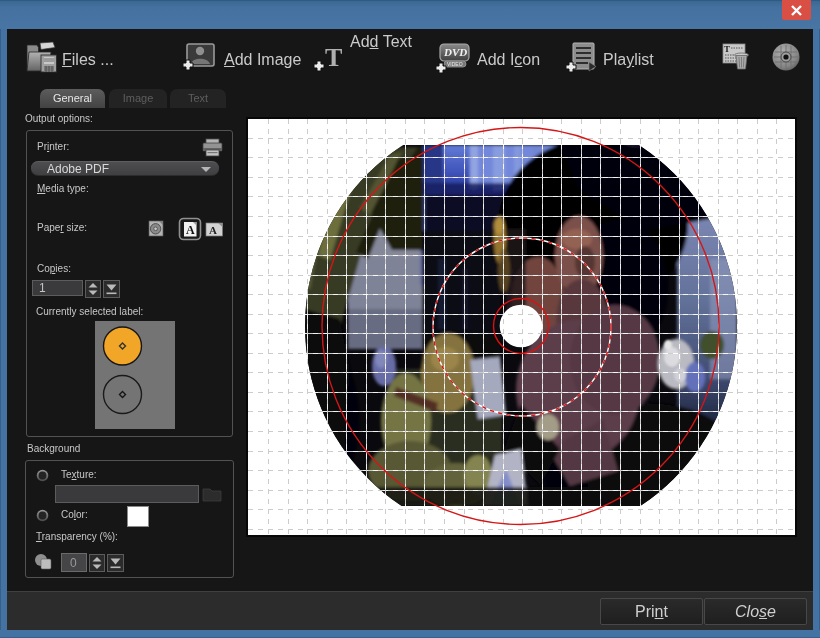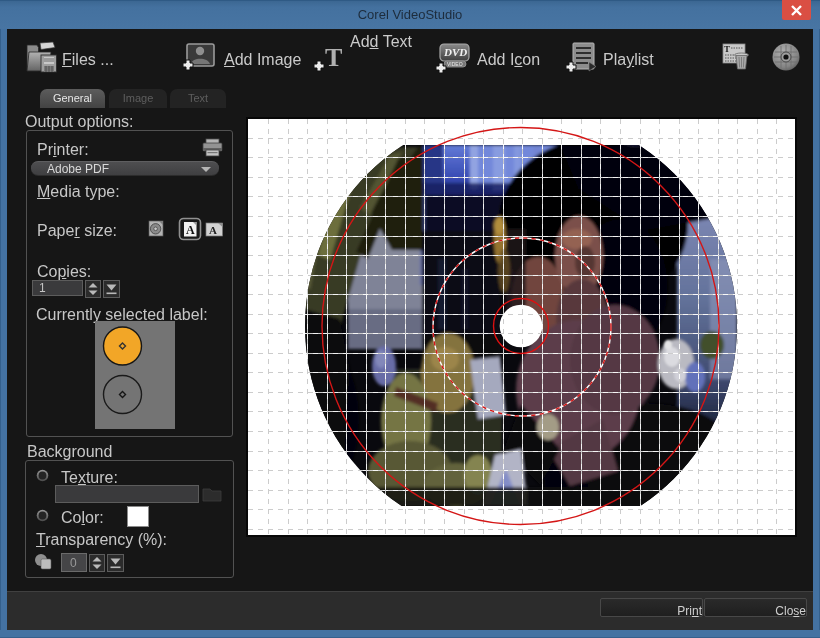--- a/index.html
+++ b/index.html
@@ -5,30 +5,30 @@
 .win { position:relative; width:820px; height:638px; background:#161616; }
 .titlebar { position:absolute; left:0; top:0; width:820px; height:29px;
   background:linear-gradient(#3a6590 0%, #44719f 25%, #4875a3 100%);
   box-shadow:inset 0 1px 0 #2f5a85; }
 .title { position:absolute; left:0; right:0; top:7px; text-align:center; font-size:13px; color:#1d2c3c; }
 .closebtn { position:absolute; left:782px; top:0; width:29px; height:20px; background:#da4f43; border-radius:0 0 2px 2px; }
 .closebtn svg { position:absolute; left:9px; top:5px; }
 .bleft { position:absolute; left:0; top:29px; width:7px; height:602px; background:#4472a2; box-shadow:inset 1px 0 0 #35608c; }
 .bright { position:absolute; left:813px; top:29px; width:7px; height:602px; background:#4472a2; box-shadow:inset -1px 0 0 #35608c; }
 .bbottom { position:absolute; left:0; top:630px; width:820px; height:8px; background:#4472a2; box-shadow:inset 0 -1px 0 #35608c; }
-.lbl { position:absolute; color:#c7c7c7; font-size:16px; white-space:nowrap; }
+.lbl { position:absolute; color:#c7c7c7; font-size:10px; white-space:nowrap; }
 .lbl u { text-decoration:underline; }
 .tbtext { position:absolute; color:#cacaca; font-size:16px; white-space:nowrap; }
 .tbtext u { text-decoration:underline; }
 .tab { position:absolute; top:89px; height:19px; border-radius:7px 7px 0 0; font-size:11px; text-align:center; line-height:19px; }
 .dd { position:absolute; left:31px; width:188px; height:15px; background:linear-gradient(#4e4e50,#3f3f41); border-top:1px solid #5e5e60; border-bottom:1px solid #2c2c2c; color:#d8d8d8; font-size:12px; line-height:14px; padding-left:16px; box-sizing:border-box;border-radius:7px; }
 .dd:after { content:""; position:absolute; right:8px; top:5px; width:0; height:0; border-left:5px solid transparent; border-right:5px solid transparent; border-top:5px solid #b5b5b5; }
 .groupbox { position:absolute; border:1px solid #525252; border-radius:3px; }
 .inp { position:absolute; background:#3a3a3c; border:1px solid #5c5c5c; color:#c4c4c4; font-size:12px; }
-.btn { position:absolute; top:598px; width:103px; height:19px; background:linear-gradient(#2a2a2a,#1f1f1f); border:1px solid #484848; border-radius:2px; color:#cfcfcf; font-size:12px; text-align:right; line-height:25px; }
+.btn { position:absolute; top:598px; width:103px; height:27px; background:linear-gradient(#2a2a2a,#1f1f1f); border:1px solid #484848; border-radius:2px; color:#cfcfcf; font-size:16px; text-align:center; line-height:25px; }
 .btn u { text-decoration:underline; }
 </style></head>
 <body>
 <div class="win">
 
   <div style="position:absolute;left:248px;top:119px;width:547px;height:416px;background:#ffffff;outline:2px solid #070707;">
     <svg width="547" height="416" viewBox="0 0 547 416" style="position:absolute;left:0;top:0">
 
 <defs>
  <clipPath id="disc">
@@ -237,21 +237,20 @@
           <line x1="0" y1="410.5" x2="547" y2="410.5"></line>
         </g>
 <circle cx="272.5" cy="207" r="198.5" fill="none" stroke="#d41616" stroke-width="1.4"></circle>
 <circle cx="274" cy="208" r="89" fill="none" stroke="#ffffff" stroke-width="1.4"></circle>
 <circle cx="274" cy="208" r="89" fill="none" stroke="#d41616" stroke-width="1.4" stroke-dasharray="4.2 4.2"></circle>
 <circle cx="273.0" cy="207.0" r="27.5" fill="none" stroke="#dd1010" stroke-width="1.4"></circle>
 </svg>
   </div>
 
   <div class="titlebar">
-    <div class="title">Corel VideoStudio</div>
     <div class="closebtn">
         <svg width="11" height="11" viewBox="0 0 11 11">
           <path d="M1 1 L10 10 M10 1 L1 10" stroke="#ffffff" stroke-width="2.4"></path>
         </svg>
       </div>
   </div>
   <div class="bleft"></div>
     <div class="bright"></div>
     <div class="bbottom"></div>
 
@@ -446,15 +445,15 @@
 <rect x="0.5" y="0.5" width="15" height="17" fill="#2b2b2b" stroke="#5c5c5c" stroke-width="1"></rect>
 <polygon points="8,3 12.5,7.5 3.5,7.5" fill="#b9b9b9"></polygon>
 <polygon points="8,15 3.5,10.5 12.5,10.5" fill="#b9b9b9"></polygon>
 <rect x="18.5" y="0.5" width="16" height="17" fill="#2b2b2b" stroke="#5c5c5c" stroke-width="1"></rect>
 <polygon points="26.5,10.5 21.5,4.5 31.5,4.5" fill="#b9b9b9"></polygon>
 <rect x="21.5" y="12.5" width="10" height="1.6" fill="#b9b9b9"></rect>
 </svg>
 
   <div style="position:absolute;left:7px;top:591px;width:806px;height:39px;background:#2c2c2c;border-top:1px solid #404040;"></div>
   <div class="btn" style="left:600px;">Pri<u>n</u>t</div>
-  <div class="btn" style="left:704px;">Clo<u>s</u>e</div>
+  <div class="btn" style="left:704px;font-style:italic;">Clo<u>s</u>e</div>
 
 </div>
 
 </body></html>

